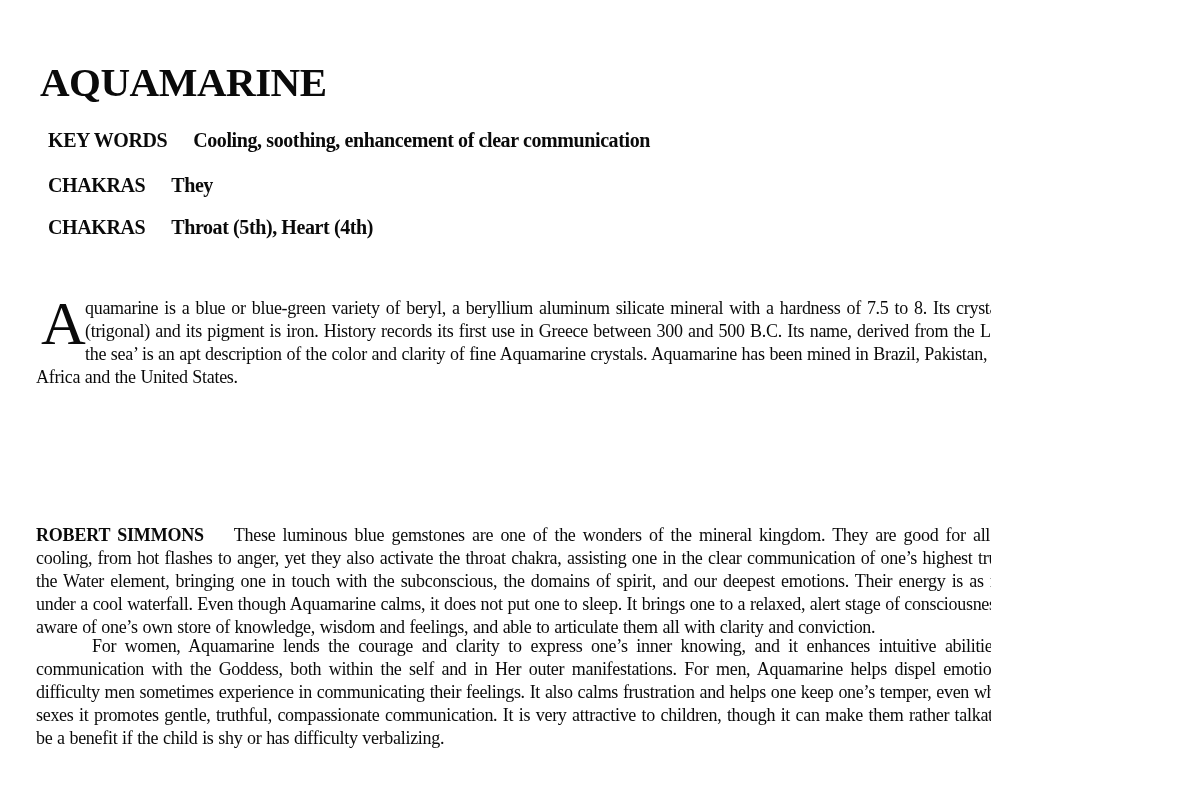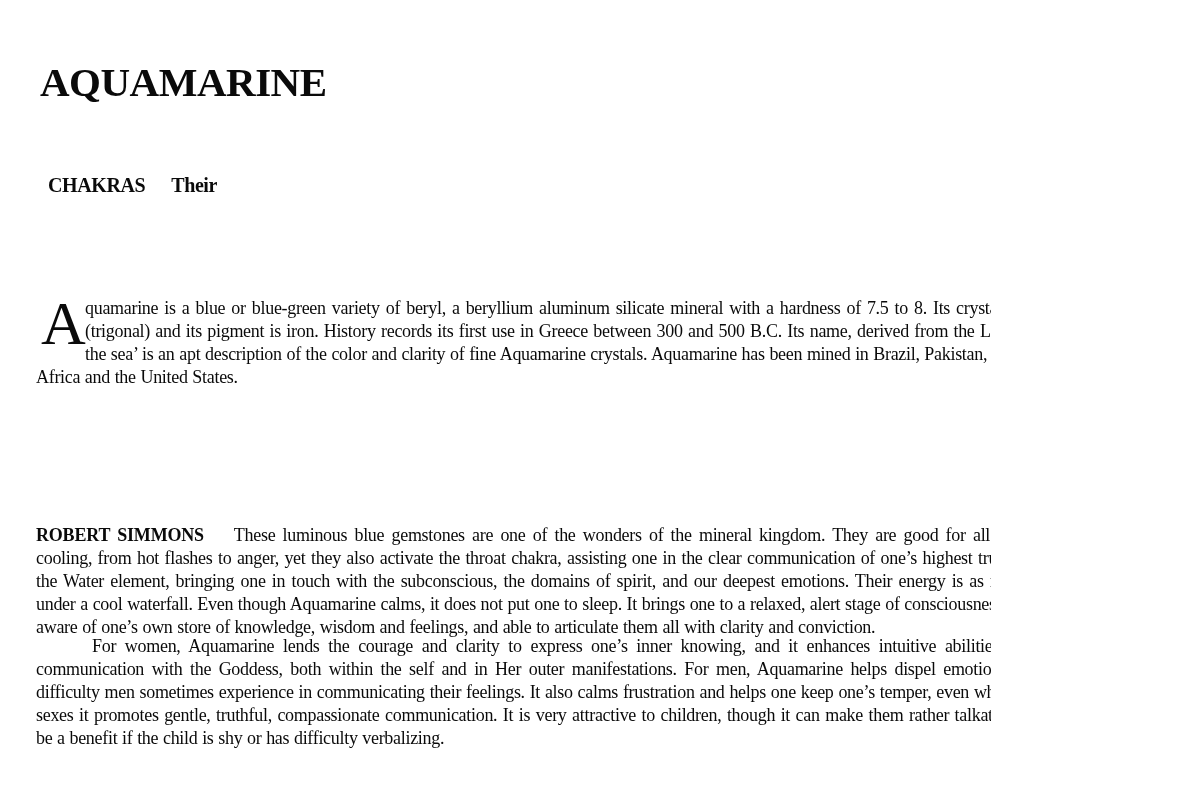--- a/index.html
+++ b/index.html
@@ -71,25 +71,31 @@
     letter-spacing: -0.2px;
   }
 </style>
 </head>
 <body>
 
 <div class="sheet">
 
   <h1 class="title">AQUAMARINE</h1>
 
+  <div class="attr-row r1">
+    <span class="attr-label">KEY WORDS</span><span class="attr-value">Cooling, soothing, enhancement of clear communication</span>
+  </div>
 
   <div class="attr-row r2">
-    <span class="attr-label">CHAKRAS</span><span class="attr-value">Their</span>
+    <span class="attr-label">CHAKRAS</span><span class="attr-value">They</span>
   </div>
 
+  <div class="attr-row r3">
+    <span class="attr-label">CHAKRAS</span><span class="attr-value">Throat (5th), Heart (4th)</span>
+  </div>
 
   <p class="para p-intro1"><span class="dropcap">A</span><span>quamarine is a blue or blue-green variety of beryl, a beryllium aluminum silicate mineral with a hardness of 7.5 to 8. Its crystal system is hexagonal (trigonal) and its pigment is iron. History records its first use in Greece between 300 and 500 B.C. Its name, derived from the Latin meaning ‘water of the sea’ is an apt description of the color and clarity of fine Aquamarine crystals. Aquamarine has been mined in Brazil, Pakistan, Afghanistan, Australia, Africa and the United States.</span></p>
 
 
   <p class="para p-simmons"><span class="author-heading">ROBERT SIMMONS</span><span>These luminous blue gemstones are one of the wonders of the mineral kingdom. They are good for all types of calming and cooling, from hot flashes to anger, yet they also activate the throat chakra, assisting one in the clear communication of one’s highest truth. They are stones of the Water element, bringing one in touch with the subconscious, the domains of spirit, and our deepest emotions. Their energy is as refreshing as a shower under a cool waterfall. Even though Aquamarine calms, it does not put one to sleep. It brings one to a relaxed, alert stage of consciousness in which one is fully aware of one’s own store of knowledge, wisdom and feelings, and able to articulate them all with clarity and conviction.</span></p>
 
   <p class="para p-women indent">For women, Aquamarine lends the courage and clarity to express one’s inner knowing, and it enhances intuitive abilities. It is a doorway to communication with the Goddess, both within the self and in Her outer manifestations. For men, Aquamarine helps dispel emotional numbness and the difficulty men sometimes experience in communicating their feelings. It also calms frustration and helps one keep one’s temper, even when provoked. For both sexes it promotes gentle, truthful, compassionate communication. It is very attractive to children, though it can make them rather talkative. However, this can be a benefit if the child is shy or has difficulty verbalizing.</p>
 
 
 </div>

